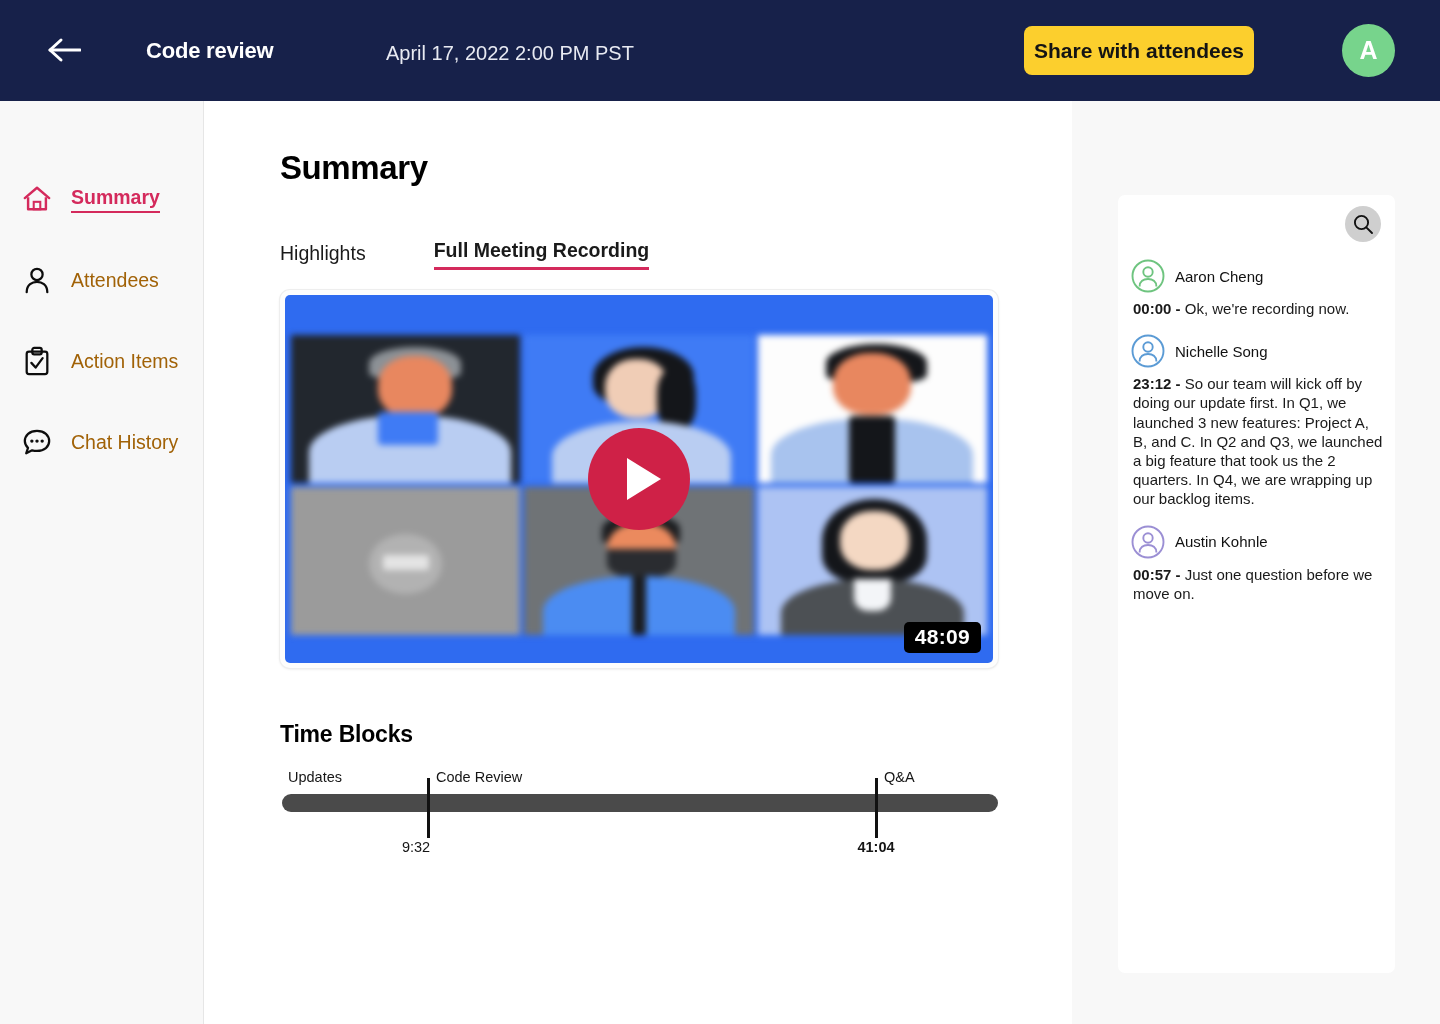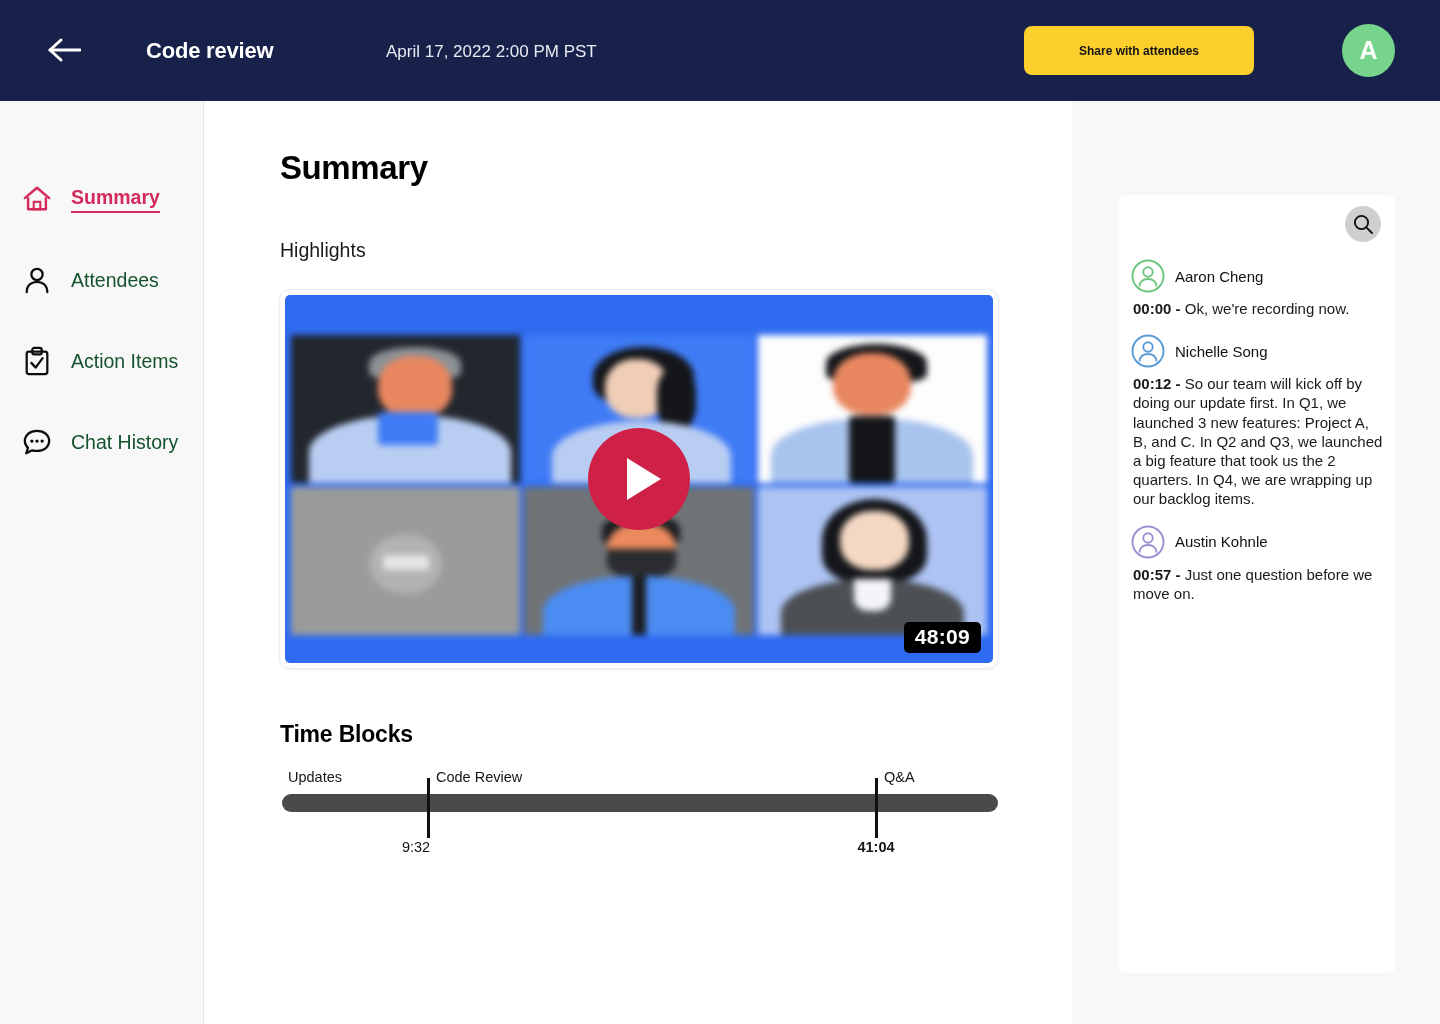--- a/index.html
+++ b/index.html
@@ -24,27 +24,27 @@
     display: flex; align-items: center; justify-content: center;
     cursor: pointer;
   }
   .header-title {
     position: absolute; left: 146px; top: 38px;
     color: #ffffff; font-size: 22px; font-weight: bold;
     letter-spacing: -0.2px;
   }
   .header-date {
     position: absolute; left: 386px; top: 42px;
-    color: #e8eaf2; font-size: 17px;
+    color: #e8eaf2; font-size: 20px;
   }
   .share-btn {
     position: absolute; left: 1024px; top: 26px;
     width: 230px; height: 49px;
     background: #fccf2d; border: none; border-radius: 8px;
-    color: #141414; font-size: 12px; font-weight: bold;
+    color: #141414; font-size: 21px; font-weight: bold;
     font-family: "Liberation Sans", sans-serif;
     cursor: pointer;
   }
   .avatar-badge {
     position: absolute; left: 1342px; top: 24px;
     width: 53px; height: 53px; border-radius: 50%;
     background: #77d48c;
     display: flex; align-items: center; justify-content: center;
     color: #ffffff; font-size: 25px; font-weight: bold;
     cursor: pointer;
@@ -56,21 +56,21 @@
     width: 204px; height: 923px;
     background: #f8f8f8;
     border-right: 1px solid #e6e6e6;
   }
   .nav-item {
     position: absolute; left: 22px;
     display: flex; align-items: center; gap: 19px;
     cursor: pointer;
   }
   .nav-item .nav-label {
-    font-size: 19.5px; color: #14532d;
+    font-size: 19.5px; color: #a16207;
   }
   .nav-item.active .nav-label {
     color: #d42a5c; font-weight: bold;
     border-bottom: 2.5px solid #d42a5c;
     padding-bottom: 2px;
   }
   .nav-icon { width: 30px; height: 30px; display: block; flex: none; }
 
   
   .main {
@@ -276,20 +276,21 @@
       </svg>
       <span class="nav-label">Chat History</span>
     </div>
   </div>
 
   <div class="main">
     <div class="page-title">Summary</div>
 
     <div class="tabs">
       <div class="tab">Highlights</div>
+      <div class="tab active">Full Meeting Recording</div>
     </div>
 
     <div class="video-wrap">
       <div class="video-inner">
         <div class="v-grid">
           <div class="v-cell c1">
             <div class="hair" style="left:34%;top:8%;width:40%;height:22%;background:#8c9196;border-radius:50% 50% 20% 20%;"></div>
             <div class="head" style="left:38%;top:14%;width:32%;height:42%;background:#e8875f;"></div>
             <div class="body-sh" style="left:8%;top:54%;width:88%;height:50%;background:#b9cdf2;"></div>
             <div class="hair" style="left:38%;top:52%;width:26%;height:22%;background:#3f7bf5;border-radius:4px;"></div>
@@ -377,21 +378,21 @@
 
         <div class="entry">
           <div class="entry-head">
             <svg class="sp-avatar" viewBox="0 0 34 34">
               <circle cx="17" cy="17" r="15.5" fill="none" stroke="#5b9bd5" stroke-width="1.9"></circle>
               <circle cx="17" cy="13" r="4.7" fill="none" stroke="#5b9bd5" stroke-width="1.9"></circle>
               <path d="M8.6 27.5 C8.6 22.4 12.4 20 17 20 C21.6 20 25.4 22.4 25.4 27.5" fill="none" stroke="#5b9bd5" stroke-width="1.9"></path>
             </svg>
             <span class="sp-name">Nichelle Song</span>
           </div>
-          <div class="entry-text"><b>00:12</b><b> - </b><span>So our team will kick off by doing our update first. In Q1, we launched 3 new features: Project A, B, and C. In Q2 and Q3, we launched a big feature that took us the 2 quarters. In Q4, we are wrapping up our backlog items.</span></div>
+          <div class="entry-text"><b>23:12</b><b> - </b><span>So our team will kick off by doing our update first. In Q1, we launched 3 new features: Project A, B, and C. In Q2 and Q3, we launched a big feature that took us the 2 quarters. In Q4, we are wrapping up our backlog items.</span></div>
         </div>
 
 
         <div class="entry">
           <div class="entry-head">
             <svg class="sp-avatar" viewBox="0 0 34 34">
               <circle cx="17" cy="17" r="15.5" fill="none" stroke="#9b8fd4" stroke-width="1.9"></circle>
               <circle cx="17" cy="13" r="4.7" fill="none" stroke="#9b8fd4" stroke-width="1.9"></circle>
               <path d="M8.6 27.5 C8.6 22.4 12.4 20 17 20 C21.6 20 25.4 22.4 25.4 27.5" fill="none" stroke="#9b8fd4" stroke-width="1.9"></path>
             </svg>

